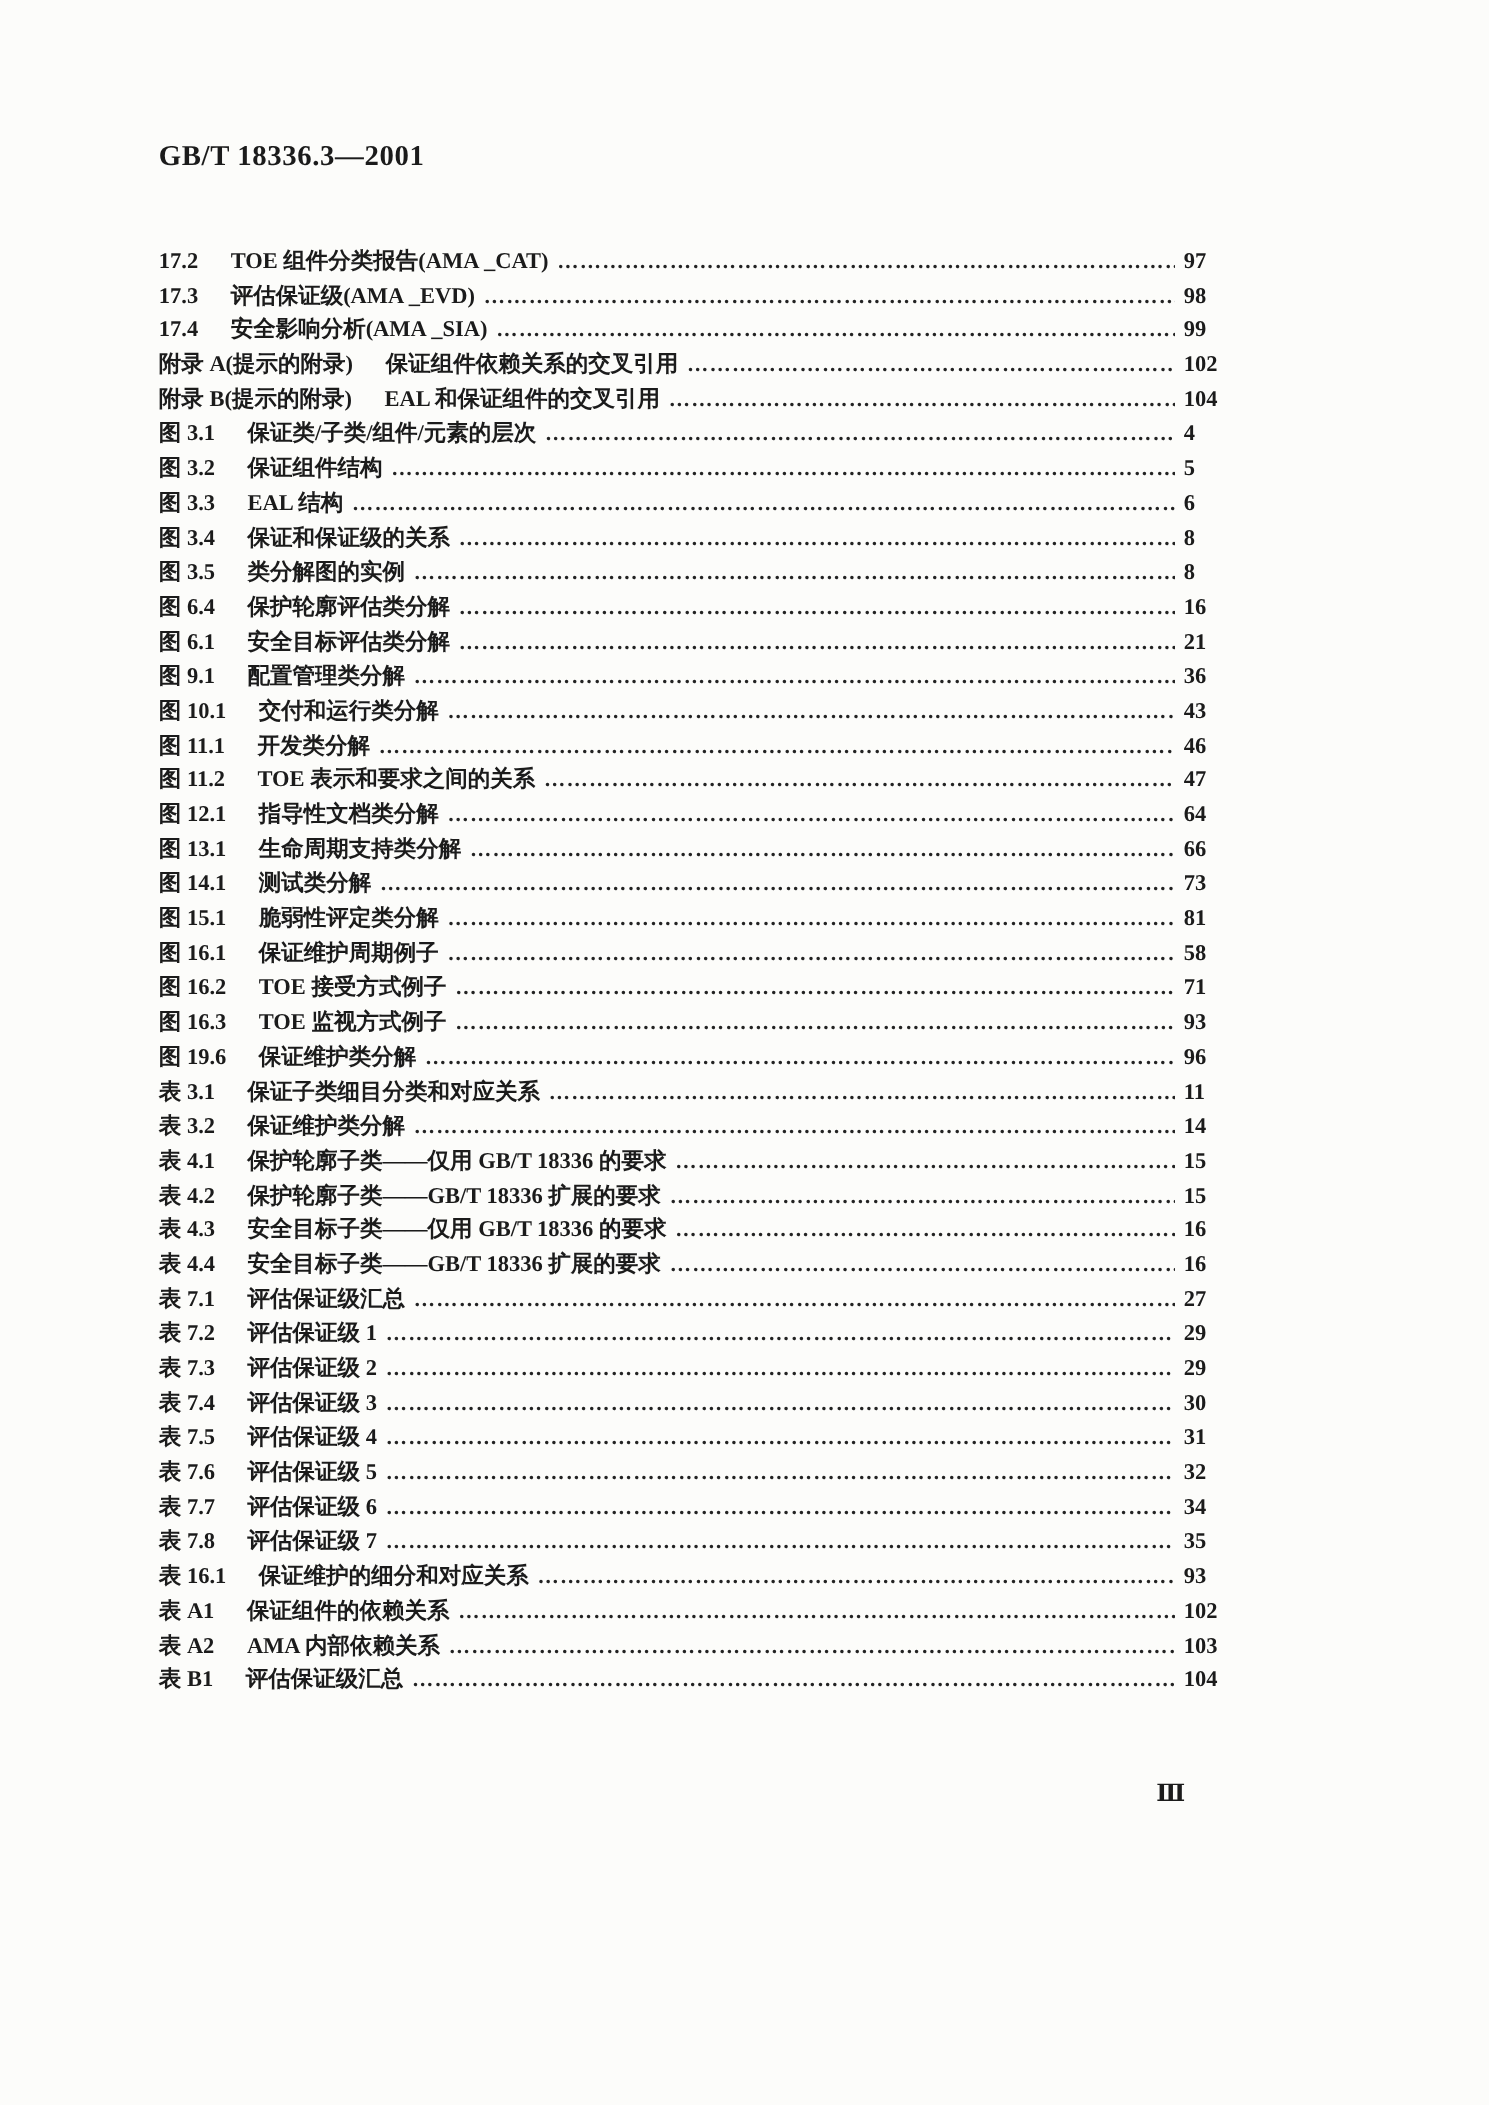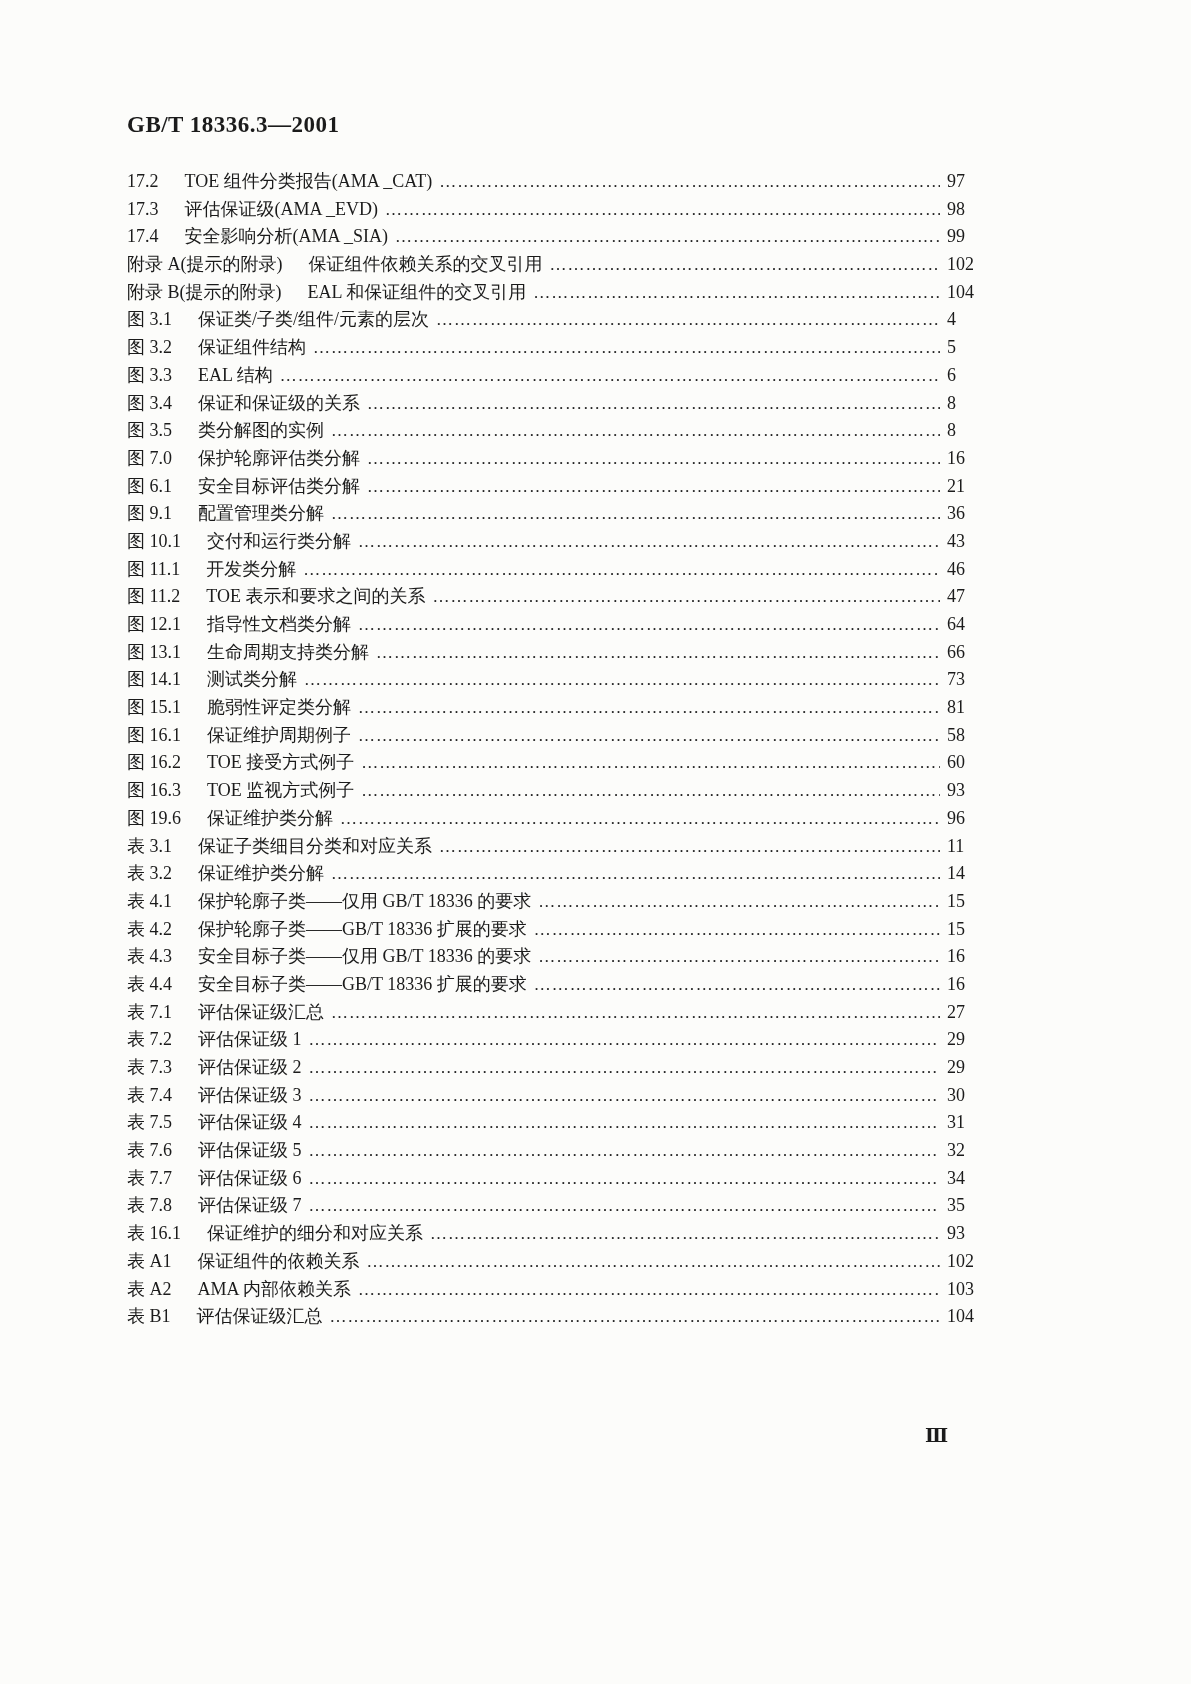--- a/index.html
+++ b/index.html
@@ -21,22 +21,23 @@
     left: 127px;
     top: 112px;
     font-size: 23px;
     font-weight: bold;
     letter-spacing: 0.5px;
     white-space: pre;
   }
   .toc {
     position: absolute;
     left: 127px;
-    top: 168px;
+    top: 195px;
     width: 858px;
+    font-weight: bold;
   }
   .toc-row {
     display: flex;
     align-items: baseline;
     height: 27.7px;
     font-size: 18px;
     line-height: 27.7px;
     white-space: nowrap;
   }
   .toc-num {
@@ -141,21 +142,21 @@
   </div>
 
   <div class="toc-row">
     <span class="toc-num">图 3.5</span>
     <span class="toc-title">类分解图的实例</span>
     <span class="toc-dots">……………………………………………………………………………………………………………………………………………………………………………………………………………………</span>
     <span class="toc-page">8</span>
   </div>
 
   <div class="toc-row">
-    <span class="toc-num">图 7.0</span>
+    <span class="toc-num">图 6.4</span>
     <span class="toc-title">保护轮廓评估类分解</span>
     <span class="toc-dots">……………………………………………………………………………………………………………………………………………………………………………………………………………………</span>
     <span class="toc-page">16</span>
   </div>
 
   <div class="toc-row">
     <span class="toc-num">图 6.1</span>
     <span class="toc-title">安全目标评估类分解</span>
     <span class="toc-dots">……………………………………………………………………………………………………………………………………………………………………………………………………………………</span>
     <span class="toc-page">21</span>
@@ -221,21 +222,21 @@
     <span class="toc-num">图 16.1</span>
     <span class="toc-title">保证维护周期例子</span>
     <span class="toc-dots">……………………………………………………………………………………………………………………………………………………………………………………………………………………</span>
     <span class="toc-page">58</span>
   </div>
 
   <div class="toc-row">
     <span class="toc-num">图 16.2</span>
     <span class="toc-title">TOE 接受方式例子</span>
     <span class="toc-dots">……………………………………………………………………………………………………………………………………………………………………………………………………………………</span>
-    <span class="toc-page">60</span>
+    <span class="toc-page">71</span>
   </div>
 
   <div class="toc-row">
     <span class="toc-num">图 16.3</span>
     <span class="toc-title">TOE 监视方式例子</span>
     <span class="toc-dots">……………………………………………………………………………………………………………………………………………………………………………………………………………………</span>
     <span class="toc-page">93</span>
   </div>
 
   <div class="toc-row">

